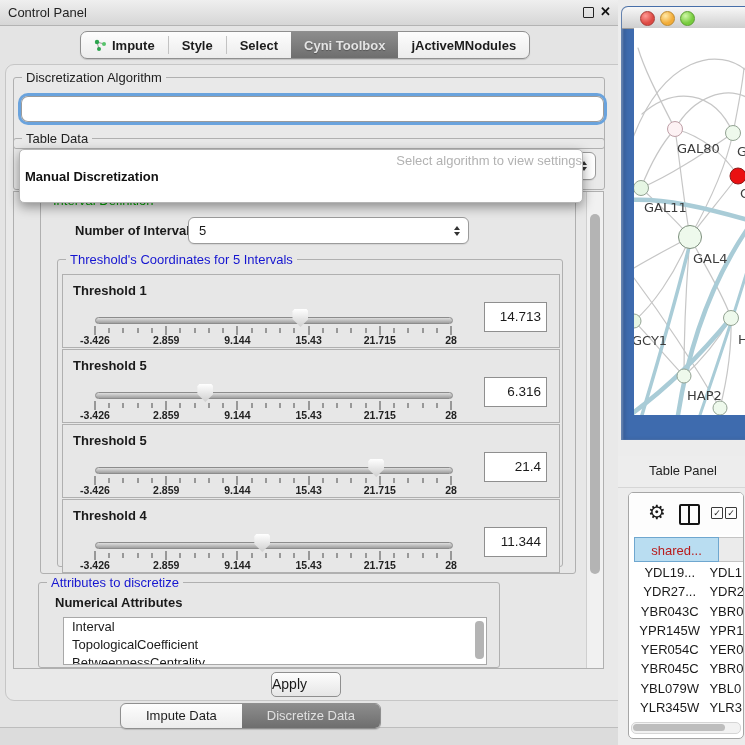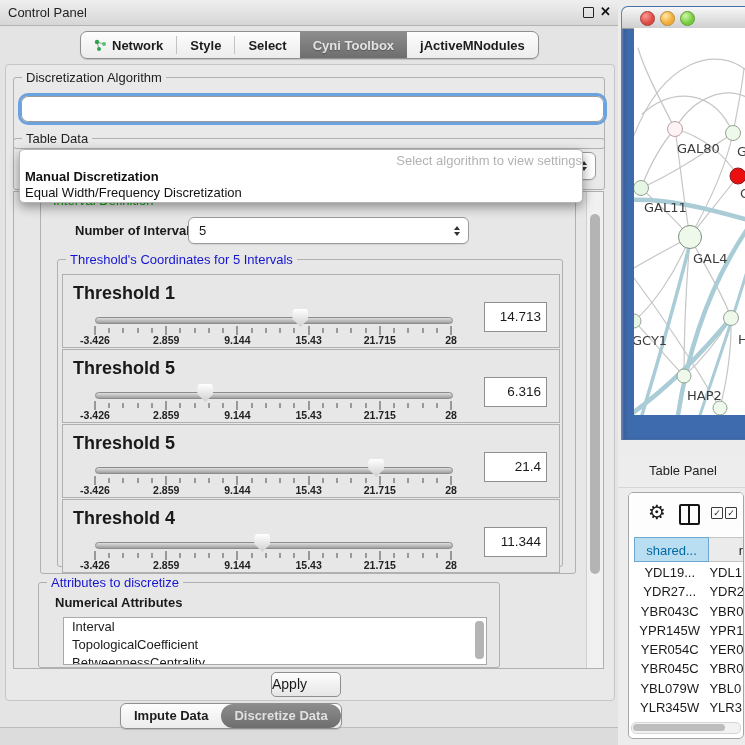--- a/index.html
+++ b/index.html
@@ -15,21 +15,21 @@
   #close-btn{left:600px;top:4px;font-size:13px;font-weight:bold;color:#111;}
 
   
   #tabrow{left:80px;top:31px;height:26px;display:flex;align-items:stretch;border:1px solid #8f8f8f;
           border-radius:7px;overflow:hidden;background:linear-gradient(#fdfdfd,#ececec);box-shadow:0 1px 1px rgba(0,0,0,.15);}
   .tab{display:flex;align-items:center;gap:5px;padding:0 13px;font-size:13px;font-weight:bold;color:#1c1c1c;white-space:nowrap;}
   .tab.sel{background:linear-gradient(#8d8d8d,#6e6e6e);color:#e4e4e4;text-shadow:0 1px 1px rgba(0,0,0,.3);}
   .vsep{width:1px;background:#c3c3c3;margin:4px 0;}
 
   
-  #content{left:5px;top:64px;width:608px;height:635px;background:#e9e9e9;border:1px solid #c6c6c6;border-radius:4px;}
+  #content{left:5px;top:64px;width:608px;height:635px;background:#e9e9e9;border:1px solid #c6c6c6;border-radius:9px;padding-left:48px;}
   .group{position:absolute;border:1px solid #b0b0b0;border-radius:3px;}
   .glabel{position:absolute;top:-8px;left:8px;background:#e9e9e9;padding:0 4px;font-size:13px;line-height:15px;white-space:nowrap;}
   .glabel.green{color:#00a800;}
   .glabel.blue{color:#1515d0;}
   .glabel.dark{color:#222;}
 
   
   .combo{position:absolute;background:#fff;border:1px solid #9b9b9b;border-radius:6px;font-size:13px;
          display:flex;align-items:center;padding:0 22px 0 10px;box-shadow:0 1px 1px rgba(0,0,0,.08);}
   .spin{position:absolute;right:8px;top:50%;transform:translateY(-50%);display:flex;flex-direction:column;gap:2px;}
@@ -46,21 +46,21 @@
   #combo-behind{left:15px;top:31px;width:583px;height:26px;border-radius:7px;background:#fff;
                 box-shadow:0 0 0 3px #6aa3dd, inset 0 0 0 1px #9b9b9b;}
 
   
   #subpanel{left:7px;top:126px;width:589px;height:476px;background:#e7e7e7;border:1px solid #b0b0b0;}
   #vscroll{position:absolute;right:0;top:0;width:16px;height:100%;background:#f1f1f1;border-left:1px solid #cfcfcf;}
   #vscroll-thumb{position:absolute;left:2.5px;top:22px;width:10px;height:360px;background:#b4b4b4;border-radius:6px;}
 
   
   .thr{position:absolute;left:4px;width:496px;height:72px;background:#e7e7e7;border:1px solid #b0b0b0;}
-  .thr-label{position:absolute;left:10px;top:8px;font-size:18px;font-weight:bold;}
+  .thr-label{position:absolute;left:10px;top:8px;font-size:13px;font-weight:bold;}
   .slider-wrap{position:absolute;left:32px;top:40px;width:356px;height:30px;}
   .track{position:absolute;left:0;top:2px;width:100%;height:5px;border:1px solid #8c8c8c;border-radius:4px;
          background:linear-gradient(#dedede,#9f9f9f);}
   .thumb{position:absolute;top:-6px;width:16px;height:18px;transform:translateX(-50%);
          background:linear-gradient(#ffffff,#cfcfcf);
          clip-path:polygon(0% 12%,12% 0%,88% 0%,100% 12%,100% 55%,50% 100%,0% 55%);
          filter:drop-shadow(0 0 0.6px #6f6f6f);}
   .ticks{position:absolute;left:0;top:11px;width:100%;height:9px;}
   .tick{position:absolute;width:1px;background:#4a4a4a;transform:translateX(-0.5px);}
   .tick.minor{height:5px;top:2px;}
@@ -74,21 +74,21 @@
   #attr-header{position:absolute;left:16px;top:12px;font-size:13px;font-weight:bold;}
   #attr-list{position:absolute;left:24px;top:34px;width:422px;height:46px;background:#fff;border:1px solid #a8a8a8;overflow:hidden;}
   .attr-item{font-size:13px;line-height:18px;padding-left:8px;white-space:nowrap;}
   #attr-scroll{position:absolute;right:2px;top:3px;width:9px;height:38px;background:#b4b4b4;border-radius:4px;}
 
   
   #apply-btn{left:265px;top:607px;width:68px;height:23px;background:linear-gradient(#fdfdfd,#e6e6e6);
              border:1px solid #8f8f8f;border-radius:5px;font-size:14px;text-align:left;line-height:22px;}
   #bottomtabs{left:120px;top:703px;height:24px;display:flex;border:1px solid #8f8f8f;border-radius:6px;overflow:hidden;
               background:linear-gradient(#fdfdfd,#ececec);box-shadow:0 1px 1px rgba(0,0,0,.15);}
-  .btab{padding:0 13px;font-size:13px;font-weight:bold;line-height:24px;color:#1c1c1c;white-space:nowrap;border-radius:12px;}
+  .btab{padding:0 25px;font-size:13px;font-weight:normal;line-height:24px;color:#1c1c1c;white-space:nowrap;}
   .btab.sel{background:linear-gradient(#8d8d8d,#6e6e6e);color:#e0e0e0;}
 
   
   #right{left:618px;top:0;width:127px;height:745px;background:#ececec;}
   #netwin{position:absolute;left:3px;top:6px;width:130px;height:434px;background:#3e6bae;border-radius:7px 0 0 0;
           box-shadow:inset 2px 0 2px rgba(255,255,255,.25), inset 4px 0 4px rgba(0,0,0,.15);}
   #net-titlebar{position:absolute;left:1px;top:1px;right:0;height:21px;background:linear-gradient(#f7f7f7,#cfcfcf);
                 border-radius:6px 0 0 0;border-bottom:1px solid #9a9a9a;}
   .light{position:absolute;top:4px;width:13px;height:13px;border-radius:50%;}
   #light-red{left:18px;background:radial-gradient(circle at 35% 30%,#ff9a94,#dd4a44 60%);border:1px solid #a83a36;}
@@ -101,21 +101,21 @@
   #tp-title{position:absolute;left:31px;top:7px;font-size:13px;color:#222;}
   #tp-box{position:absolute;left:10px;top:492px;width:114px;height:245px;background:#fff;border:1px solid #a6a6a6;border-radius:5px;overflow:hidden;}
   #tp-toolbar{position:absolute;left:0;top:0;width:100%;height:42px;background:#fdfdfd;}
   .gear{position:absolute;left:19px;top:7px;font-family:"DejaVu Sans",sans-serif;font-size:20px;color:#1a1a1a;}
   .split-icon{position:absolute;left:50px;top:11px;width:17px;height:17px;border:2px solid #141414;border-radius:2px;}
   .split-icon::after{content:"";position:absolute;left:7px;top:0;width:2px;height:100%;background:#141414;}
   .cbx{position:absolute;top:14px;width:10px;height:10px;border:1.5px solid #3a3a3a;border-radius:1px;font-size:9px;line-height:10px;text-align:center;color:#222;}
   #cbx1{left:82px;} #cbx2{left:96px;}
   #tp-header{position:absolute;left:5px;top:44px;height:25px;display:flex;}
   .hc{font-size:13px;line-height:25px;text-align:center;box-sizing:border-box;}
-  #hc-0{width:75px;background:#b9ddf1;border:1px solid #6fa7cf;color:#0369a1;}
+  #hc-0{width:85px;background:#b9ddf1;border:1px solid #6fa7cf;color:#b91c1c;}
   #hc-1{width:40px;background:#ebebeb;border:1px solid #c4c4c4;border-left:none;text-align:right;padding-right:2px;}
   #tp-rows{position:absolute;left:5px;top:70px;width:109px;height:160px;overflow:hidden;}
   .trow{display:flex;height:19.3px;font-size:13px;line-height:19.3px;}
   .trow .c0{width:85px;text-align:center;white-space:nowrap;overflow:hidden;}
   .trow .c1{width:40px;padding-left:4px;white-space:nowrap;overflow:hidden;}
   #hscroll{position:absolute;left:2px;bottom:4px;width:108px;height:10px;background:#f2f2f2;border:1px solid #d5d5d5;border-radius:5px;}
   #hscroll-thumb{position:absolute;left:1px;top:1px;width:92px;height:7px;background:#bdbdbd;border-radius:4px;}
 
   
   .net-icon{width:13px;height:13px;display:inline-block;}
@@ -133,21 +133,21 @@
 
   <div id="tabrow" class="abs">
     <div class="tab">
       <svg class="net-icon" viewBox="0 0 13 13">
         <line x1="3" y1="3" x2="10" y2="5" stroke="#9a9a9a" stroke-width="1"></line>
         <line x1="3" y1="3" x2="5" y2="10" stroke="#9a9a9a" stroke-width="1"></line>
         <circle cx="3" cy="3" r="2.2" fill="#2ea44f"></circle>
         <circle cx="10" cy="5" r="2" fill="#57c36b"></circle>
         <circle cx="5" cy="10" r="2" fill="#2ea44f"></circle>
       </svg>
-      <span>Network</span>
+      <span>Impute</span>
     </div>
     <div class="vsep"></div>
     <div class="tab">
         <span>Style</span>
       </div>
     <div class="vsep"></div>
     <div class="tab">
         <span>Select</span>
       </div>
     <div class="tab sel">
@@ -161,21 +161,20 @@
   <div id="content" class="abs">
 
     <div class="group" style="left:7px;top:12px;width:590px;height:70px;">
       <span class="glabel dark">Discretization Algorithm</span>
     </div>
     <div id="combo-behind" class="abs"></div>
 
     <div id="algo-popup" class="abs">
       <div id="algo-hint">Select algorithm to view settings</div>
       <div id="algo-item-0" class="algo-item">Manual Discretization</div>
-      <div id="algo-item-1" class="algo-item">Equal Width/Frequency Discretization</div>
     </div>
 
     <div class="group" style="left:7px;top:73px;width:590px;height:50px;">
       <span class="glabel dark">Table Data</span>
       <div class="combo" style="left:10px;top:13px;width:538px;height:26px;">
         <span>galFiltered.sif default node</span>
         <span class="spin">
             <span class="up"></span>
             <span class="dn"></span>
           </span>

